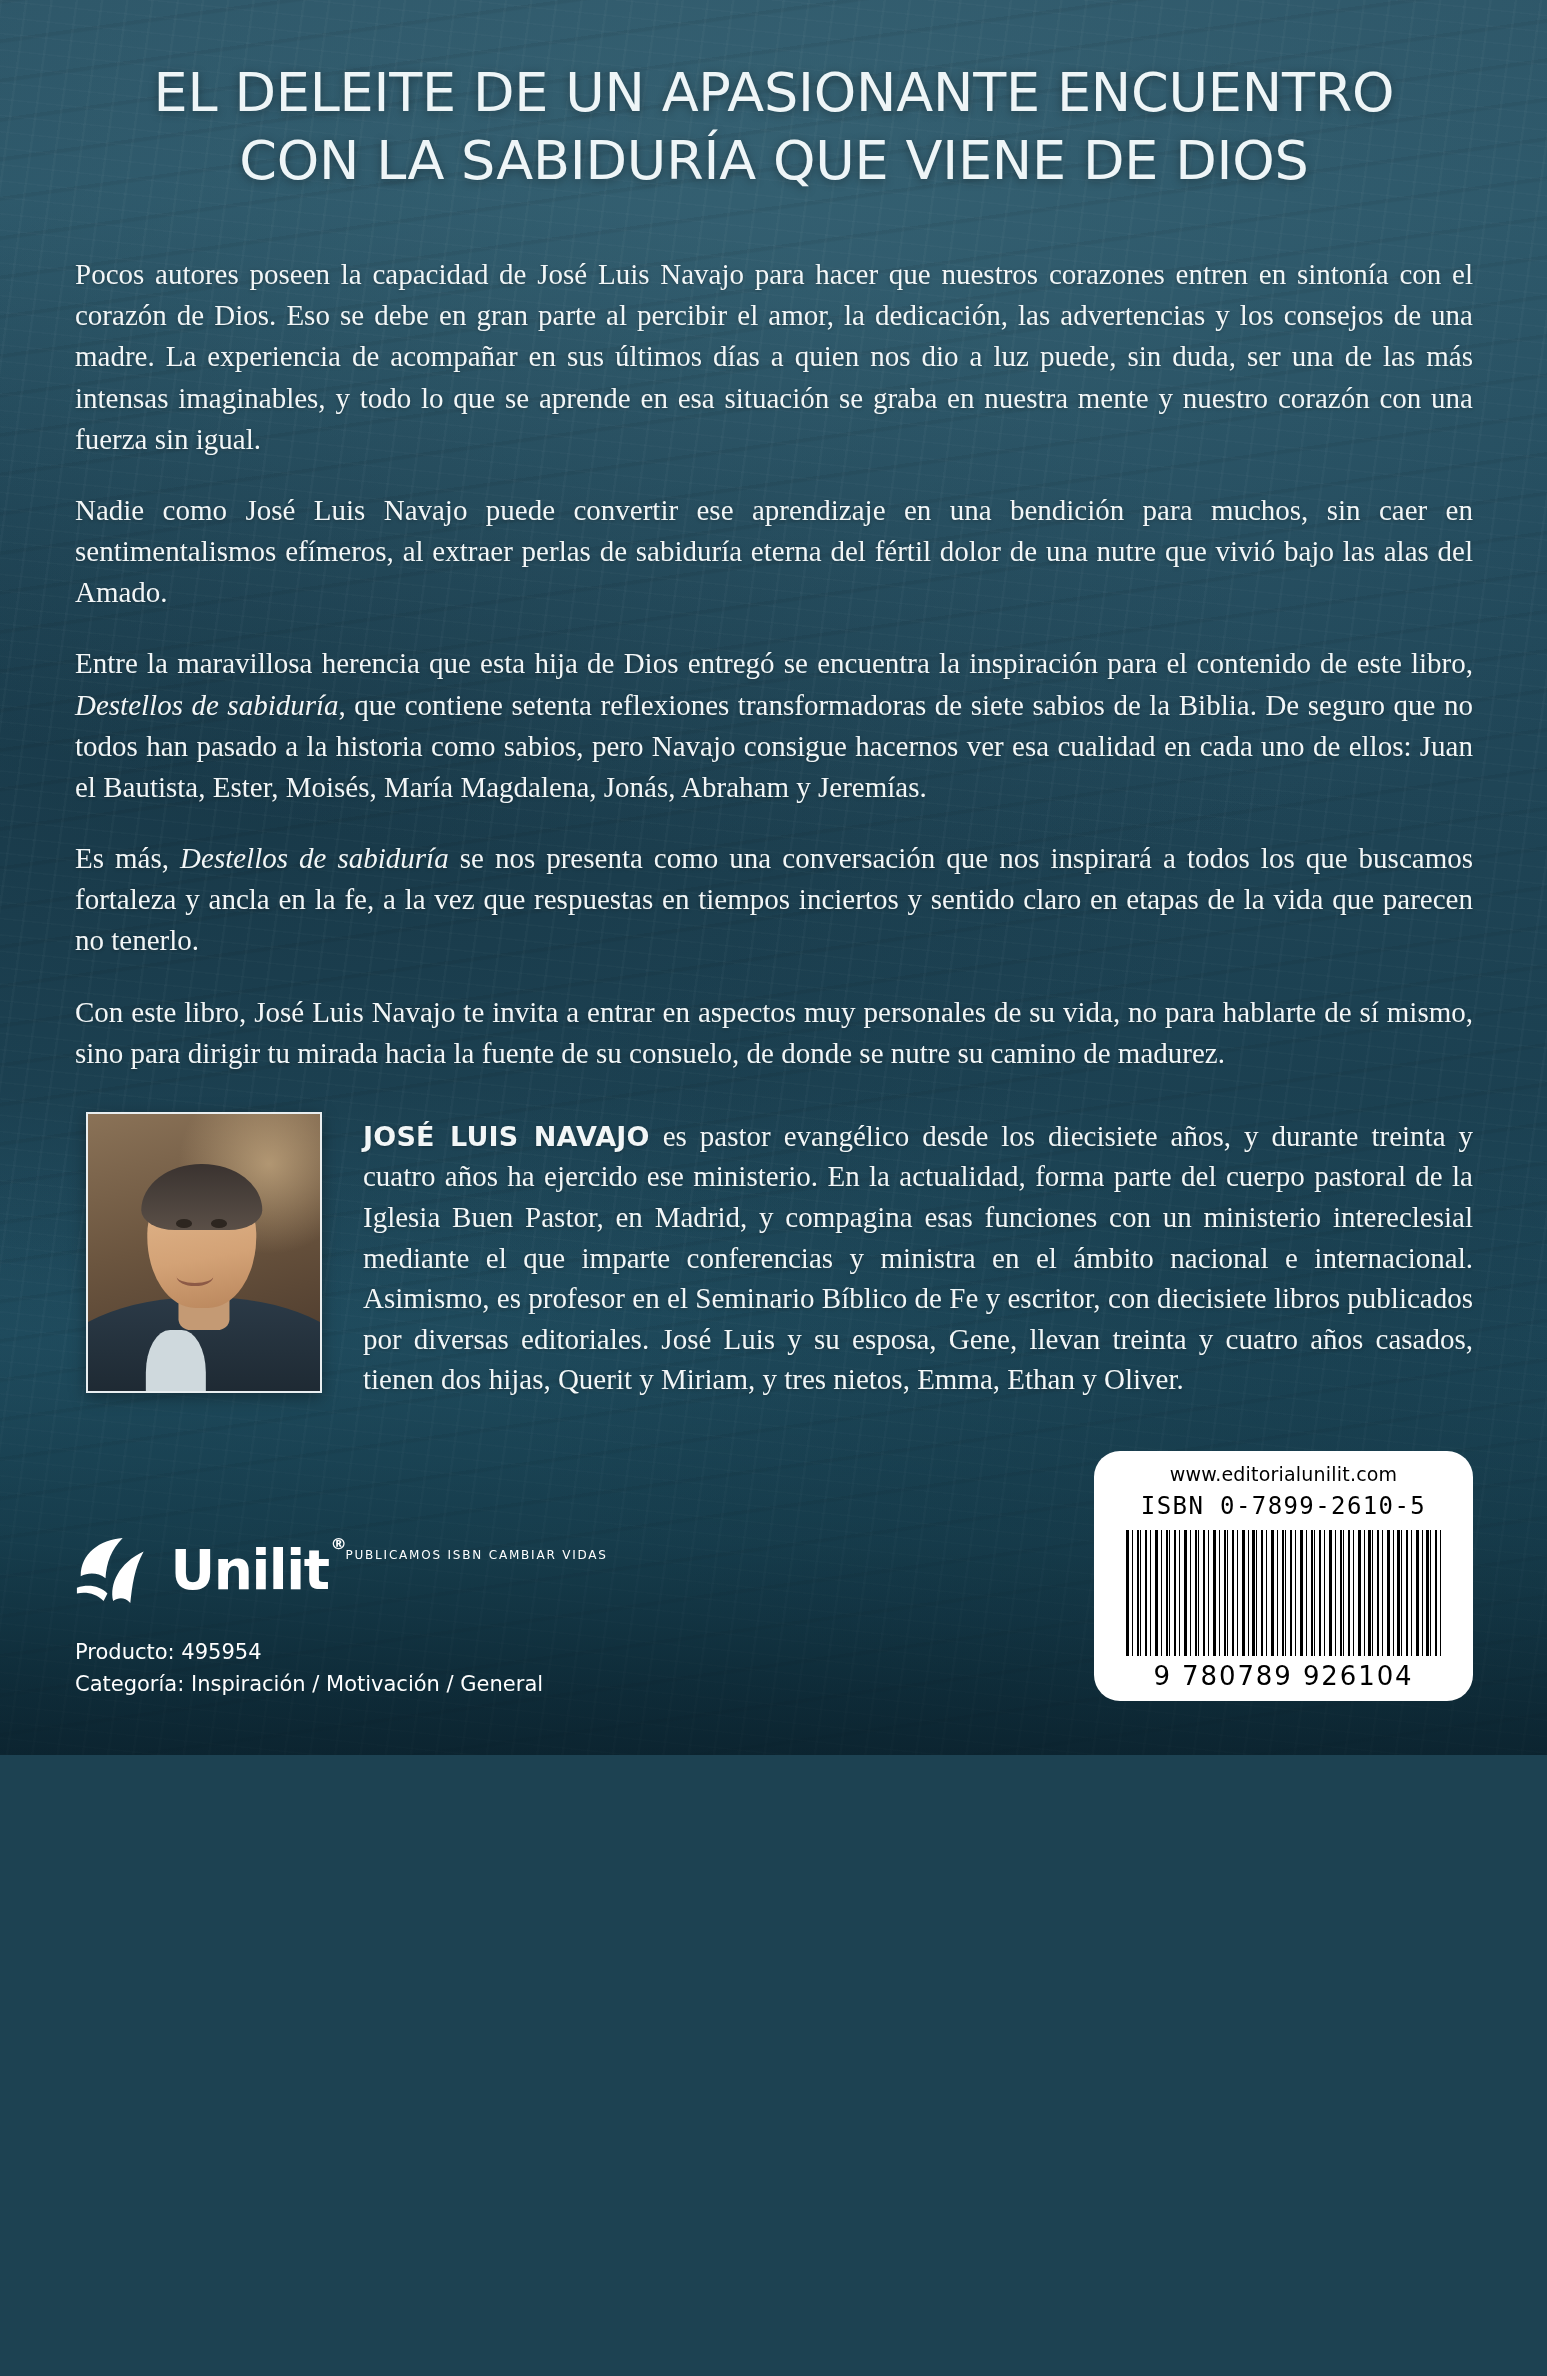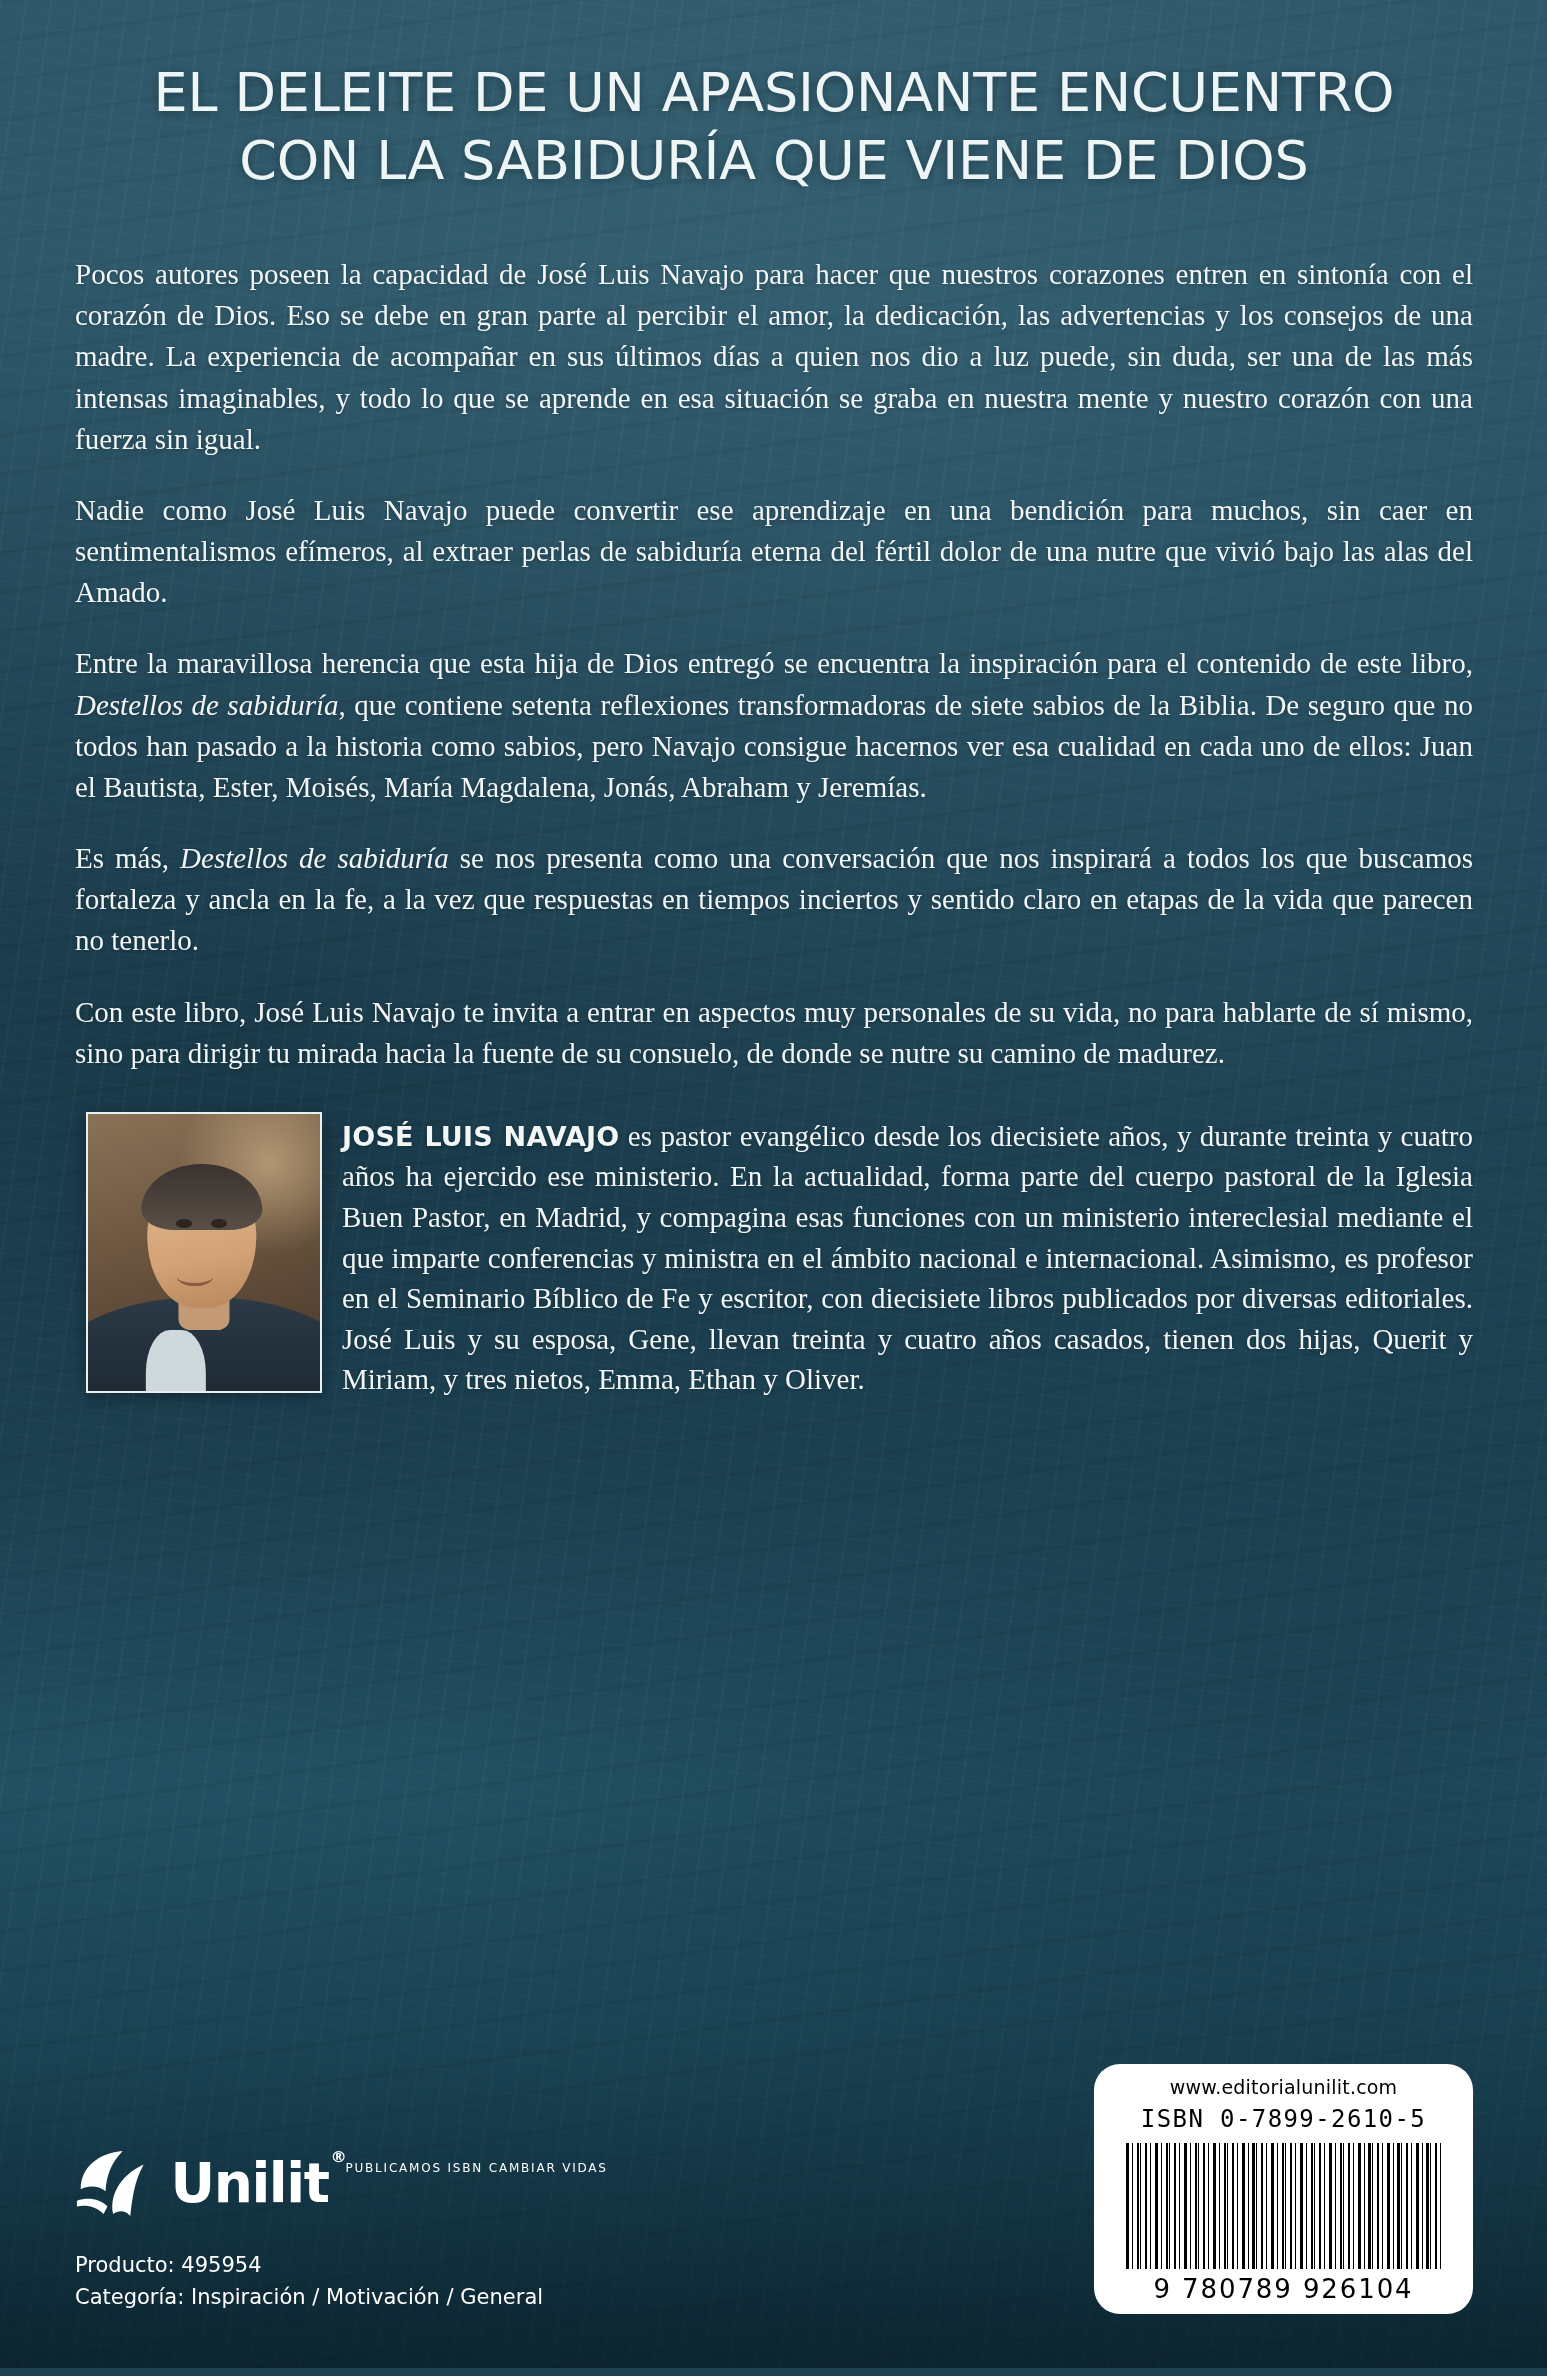--- a/index.html
+++ b/index.html
@@ -10,21 +10,21 @@
     width: 1548px;
     height: 2376px;
     font-family: "Liberation Serif", serif;
     background: #1d4252;
     overflow: hidden;
   }
 
   .page {
     position: relative;
     width: 1548px;
-    height: 2368px;
+    height: 1755px;
     background:
       radial-gradient(ellipse 120% 60% at 50% 8%, rgba(60,105,122,0.55) 0%, rgba(35,70,87,0.0) 70%),
       radial-gradient(ellipse 90% 45% at 18% 42%, rgba(18,46,60,0.55) 0%, rgba(18,46,60,0) 72%),
       radial-gradient(ellipse 80% 40% at 85% 72%, rgba(22,56,72,0.5) 0%, rgba(22,56,72,0) 70%),
       linear-gradient(180deg, #2b5365 0%, #2a5466 12%, #22495b 30%, #1f4455 48%, #1e4455 62%, #225063 76%, #1d4a5c 88%, #123241 100%);
     overflow: hidden;
   }
 
   
   .page::before {
@@ -85,21 +85,21 @@
     text-shadow: 0 1px 3.8px rgba(0,0,0,0.28);
     hyphens: auto;
   }
   .blurb p em { font-style: italic; }
 
   .author-block {
     position: relative;
     margin-top: 38px;
     display: flex;
     align-items: flex-start;
-    gap: 20px;
+    gap: 41px;
     padding-left: 11px;
   }
   .author-photo {
     flex: 0 0 auto;
     width: 232px;
     height: 277px;
     border: 2.9px solid #e9eef0;
     box-shadow: 0 3.8px 15.3px rgba(0,0,0,0.35);
     background: linear-gradient(170deg, #7d6a56 0%, #5d4a3b 40%, #3b2f27 100%);
     position: relative;

